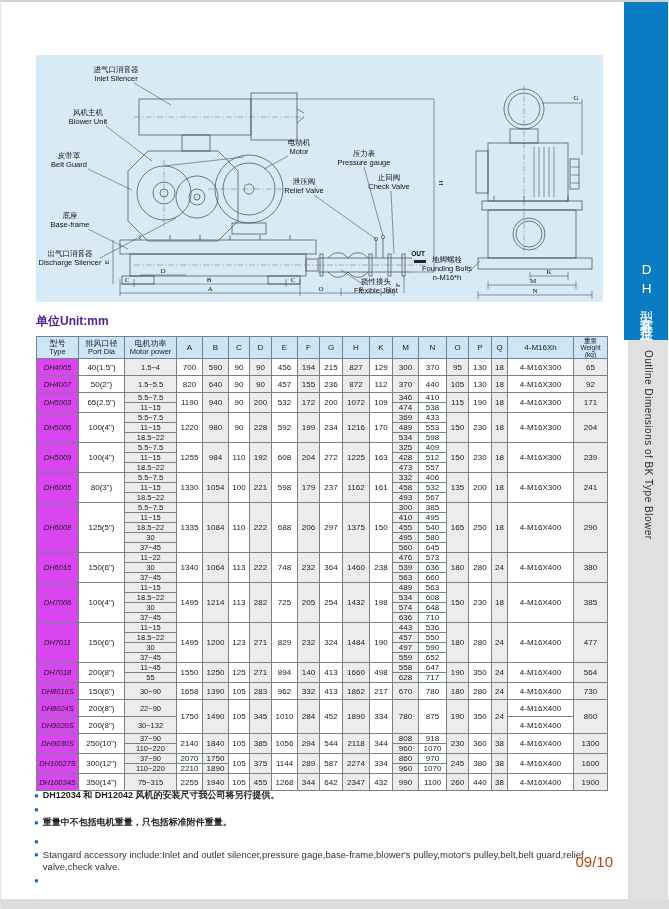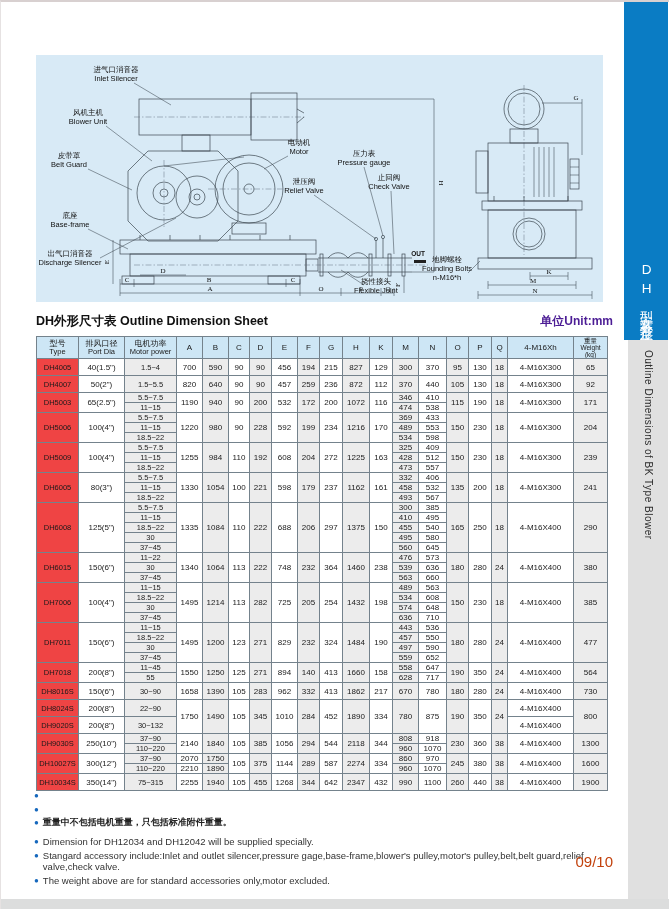--- a/index.html
+++ b/index.html
@@ -28,21 +28,21 @@
   table.sheet-table { border-collapse:collapse; table-layout:fixed; width:544px; }
   .sheet-table th, .sheet-table td {
     border:1px solid #74828c; text-align:center; vertical-align:middle;
     font-size:8px; line-height:9px; padding:0 1px; overflow:hidden; white-space:nowrap;
   }
   .sheet-table th { background:#cde6f5; font-weight:400; height:21px; }
   .sheet-table th .h-cn { display:block; font-size:8px; line-height:9px; }
   .sheet-table th .h-en { display:block; font-size:7.5px; line-height:8.5px; }
   .sheet-table th.h-weight .h-cn { font-size:6.5px; line-height:7px; }
   .sheet-table th.h-weight .h-en { font-size:6.5px; line-height:7px; }
-  td.c-type { background:#ef4444; font-size:7.5px; }
+  td.c-type { background:#d946ef; font-size:7.5px;font-style:italic; }
   td.c-shade { background:#ececec; }
   td.c-mp { font-size:7.5px; }
   td.c-bolt { font-size:8px; }
   
   .notes { position:absolute; left:33px; top:788px; width:577px; }
   .note-row { display:flex; align-items:flex-start; margin-bottom:2.5px; }
   .note-bullet { color:#1668bd; font-size:8px; line-height:11px; margin-right:4px; }
   .note-cn { font-size:9px; line-height:11px; font-weight:700; color:#222; }
   .note-en { font-size:9.5px; line-height:11.5px; font-weight:400; color:#333; }
   .notes .gap { height:5px; }
@@ -262,21 +262,20 @@
     <g>
       <text class="lbl" x="411" y="207">地脚螺栓</text>
       <text class="lbl" x="411" y="216">Founding Bolts</text>
       <text class="lbl" x="411" y="225">n-M16*h</text>
       <line class="ld" x1="432" y1="218" x2="444" y2="206"></line>
     </g>
   </svg>
 </div>
 
 <div class="sheet-head">
-  <span class="sheet-title">DH外形尺寸表 Outline Dimension Sheet</span>
   <span class="sheet-unit">单位Unit:mm</span>
 </div>
 
 <div class="table-wrap" id="dim-table">
     <table class="sheet-table">
       <colgroup>
         <col style="width: 42px;">
         <col style="width: 46px;">
         <col style="width: 52px;">
         <col style="width: 26px;">
@@ -386,21 +385,21 @@
         </tr>
         <tr style="height: 17px;">
           <td class="c-type">DH4007</td>
           <td>50(2")</td>
           <td class="c-shade c-mp">1.5~5.5</td>
           <td>820</td>
           <td class="c-shade">640</td>
           <td>90</td>
           <td class="c-shade">90</td>
           <td>457</td>
-          <td class="c-shade">259</td>
+          <td class="c-shade">155</td>
           <td>236</td>
           <td class="c-shade">872</td>
           <td>112</td>
           <td class="c-shade">370</td>
           <td>440</td>
           <td class="c-shade">105</td>
           <td>130</td>
           <td class="c-shade">18</td>
           <td class="c-bolt">4-M16X300</td>
           <td class="c-shade">92</td>
@@ -410,21 +409,21 @@
           <td rowspan="2">65(2.5")</td>
           <td class="c-shade c-mp">5.5~7.5</td>
           <td rowspan="2">1190</td>
           <td rowspan="2" class="c-shade">940</td>
           <td rowspan="2">90</td>
           <td rowspan="2" class="c-shade">200</td>
           <td rowspan="2">532</td>
           <td rowspan="2" class="c-shade">172</td>
           <td rowspan="2">200</td>
           <td rowspan="2" class="c-shade">1072</td>
-          <td rowspan="2">116</td>
+          <td rowspan="2">109</td>
           <td class="c-shade">346</td>
           <td>410</td>
           <td rowspan="2" class="c-shade">115</td>
           <td rowspan="2">190</td>
           <td rowspan="2" class="c-shade">18</td>
           <td rowspan="2" class="c-bolt">4-M16X300</td>
           <td rowspan="2" class="c-shade">171</td>
         </tr>
         <tr style="height: 10px;">
           <td class="c-shade c-mp">11~15</td>
@@ -673,21 +672,21 @@
           <td rowspan="2">200(8")</td>
           <td class="c-shade c-mp">11~45</td>
           <td rowspan="2">1550</td>
           <td rowspan="2" class="c-shade">1250</td>
           <td rowspan="2">125</td>
           <td rowspan="2" class="c-shade">271</td>
           <td rowspan="2">894</td>
           <td rowspan="2" class="c-shade">140</td>
           <td rowspan="2">413</td>
           <td rowspan="2" class="c-shade">1660</td>
-          <td rowspan="2">158</td>
+          <td rowspan="2">498</td>
           <td class="c-shade">558</td>
           <td>647</td>
           <td rowspan="2" class="c-shade">190</td>
           <td rowspan="2">350</td>
           <td rowspan="2" class="c-shade">24</td>
           <td rowspan="2" class="c-bolt">4-M16X400</td>
           <td rowspan="2" class="c-shade">564</td>
         </tr>
         <tr style="height: 10px;">
           <td class="c-shade c-mp">55</td>
@@ -817,40 +816,39 @@
           <td class="c-bolt">4-M16X400</td>
           <td class="c-shade">1900</td>
         </tr>
       </tbody>
     </table>
   </div>
 
 <div class="notes" id="notes">
     <div class="note-row">
       <span class="note-bullet">●</span>
+      <span class="note-cn">DH12034 和 DH12042 风机的安装尺寸我公司将另行提供。</span>
     </div>
     <div class="note-row">
       <span class="note-bullet">●</span>
     </div>
     <div class="note-row">
       <span class="note-bullet">●</span>
       <span class="note-cn">重量中不包括电机重量，只包括标准附件重量。</span>
     </div>
     <div class="gap"></div>
     <div class="note-row">
       <span class="note-bullet">●</span>
-      <span class="note-en">Dimension for DH12034 and DH12042 will be supplied specially.</span>
     </div>
     <div class="note-row">
       <span class="note-bullet">●</span>
       <span class="note-en">Stangard accessory include:Inlet and outlet silencer,pressure gage,base-frame,blower's pulley,motor's pulley,belt,belt guard,relief valve,check valve.</span>
     </div>
     <div class="note-row">
       <span class="note-bullet">●</span>
-      <span class="note-en">The weight above are for standard accessories only,motor excluded.</span>
     </div>
   </div>
 
 <div class="page-number">09/10</div>
 
 <div class="sidebar-blue">
   <span class="vtxt">DH型安装外形尺寸图</span>
 </div>
 <div class="sidebar-gray">
   <span class="vtxt">Outline Dimensions of BK Type Blower</span>

